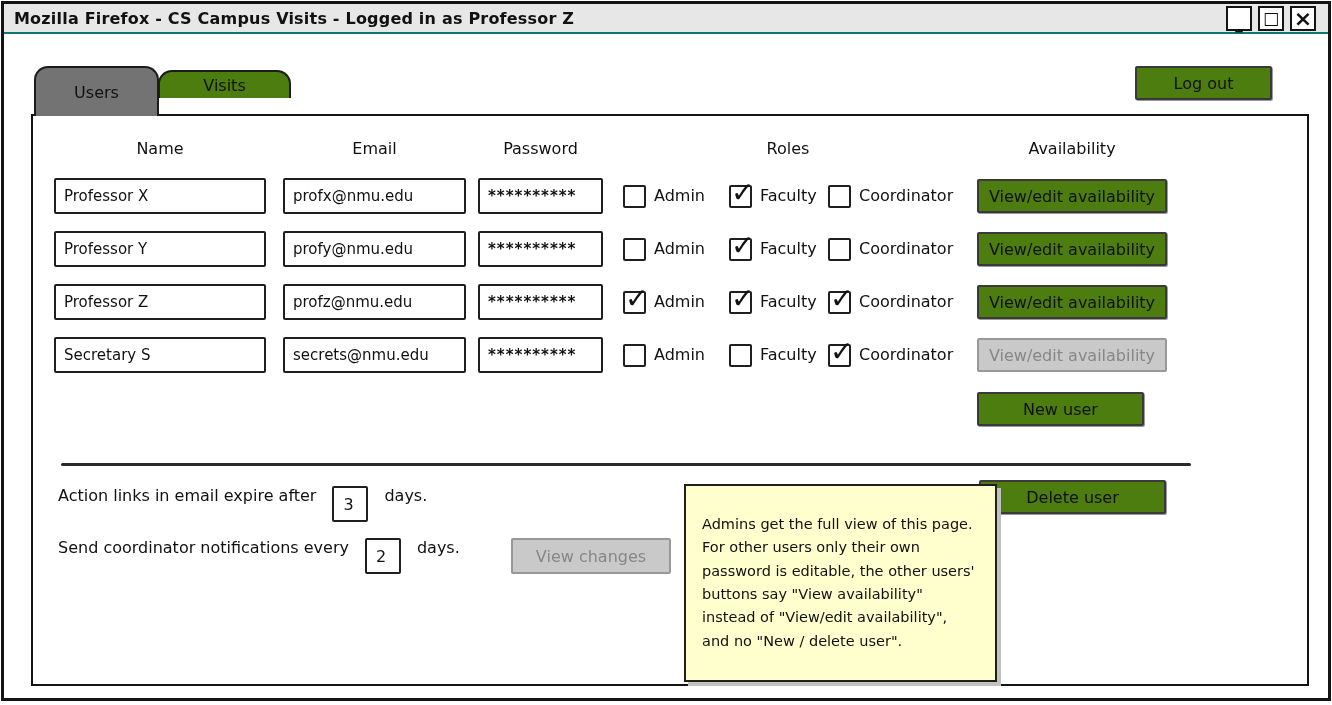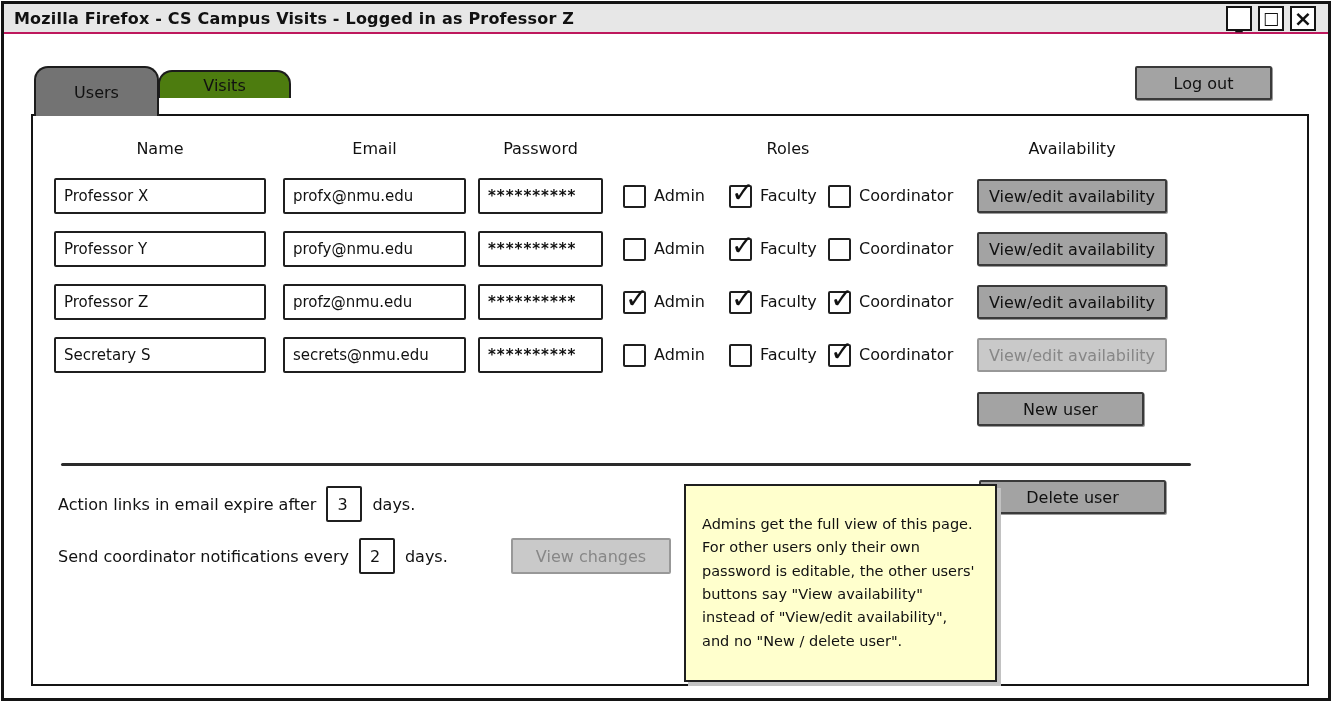--- a/index.html
+++ b/index.html
@@ -15,21 +15,21 @@
     width: 1330px; height: 700px;
     margin: 1px;
     border: 3px solid #141414;
     background: #fff;
   }
   
   .titlebar {
     position: relative;
     height: 30px;
     background: #e7e7e7;
-    border-bottom: 2px solid #be185d;
+    border-bottom: 2px solid #0f766e;
     display: flex; align-items: center;
   }
   .titlebar-text {
     padding-left: 10px;
     font-size: 16px; font-weight: bold;
     letter-spacing: .2px;
     white-space: nowrap;
   }
   .win-controls {
     position: absolute; right: 12px; top: 2px;
@@ -58,21 +58,21 @@
   }
   .tab-users {
     left: 30px; top: 62px; width: 125px; height: 50px;
     background: #737373; z-index: 3;
   }
   .tab-visits {
     left: 154px; top: 66px; width: 133px; height: 28px;
     background: #4d7c0f; z-index: 1;
   }
   .btn {
-    background: #a3a3a3;
+    background: #4d7c0f;
     border: 2px solid #3a3a3a;
     border-radius: 2px;
     display: flex; align-items: center; justify-content: center;
     font-size: 16px;
     font-family: inherit;
     color: #111;
     cursor: pointer;
     box-shadow: 1px 1px 0 #9a9a9a;
   }
   .btn.disabled {
@@ -134,21 +134,21 @@
   .rl-admin { left: 621px; } .rl-faculty { left: 727px; } .rl-coord { left: 826px; }
   .avail-btn { position: absolute; left: 944px; top: 1px; width: 190px; height: 34px; }
   .new-user-btn { position: absolute; left: 944px; top: 276px; width: 167px; height: 34px; }
   .divider {
     position: absolute; left: 28px; top: 347px;
     width: 1130px; height: 3px;
     background: #2a2a2a; border-radius: 2px;
   }
   .setting {
     position: absolute; left: 25px;
-    display: flex; align-items: center; gap: 10px;
+    display: flex; align-items: flex-start; gap: 16px;
     font-size: 16px; height: 36px;
   }
   .setting-1 { top: 370px; }
   .setting-2 { top: 422px; }
   .num-input {
     width: 36px; height: 36px;
     border: 2px solid #1f1f1f;
     border-radius: 2px;
     font-family: inherit; font-size: 16px;
     padding-left: 9px;

